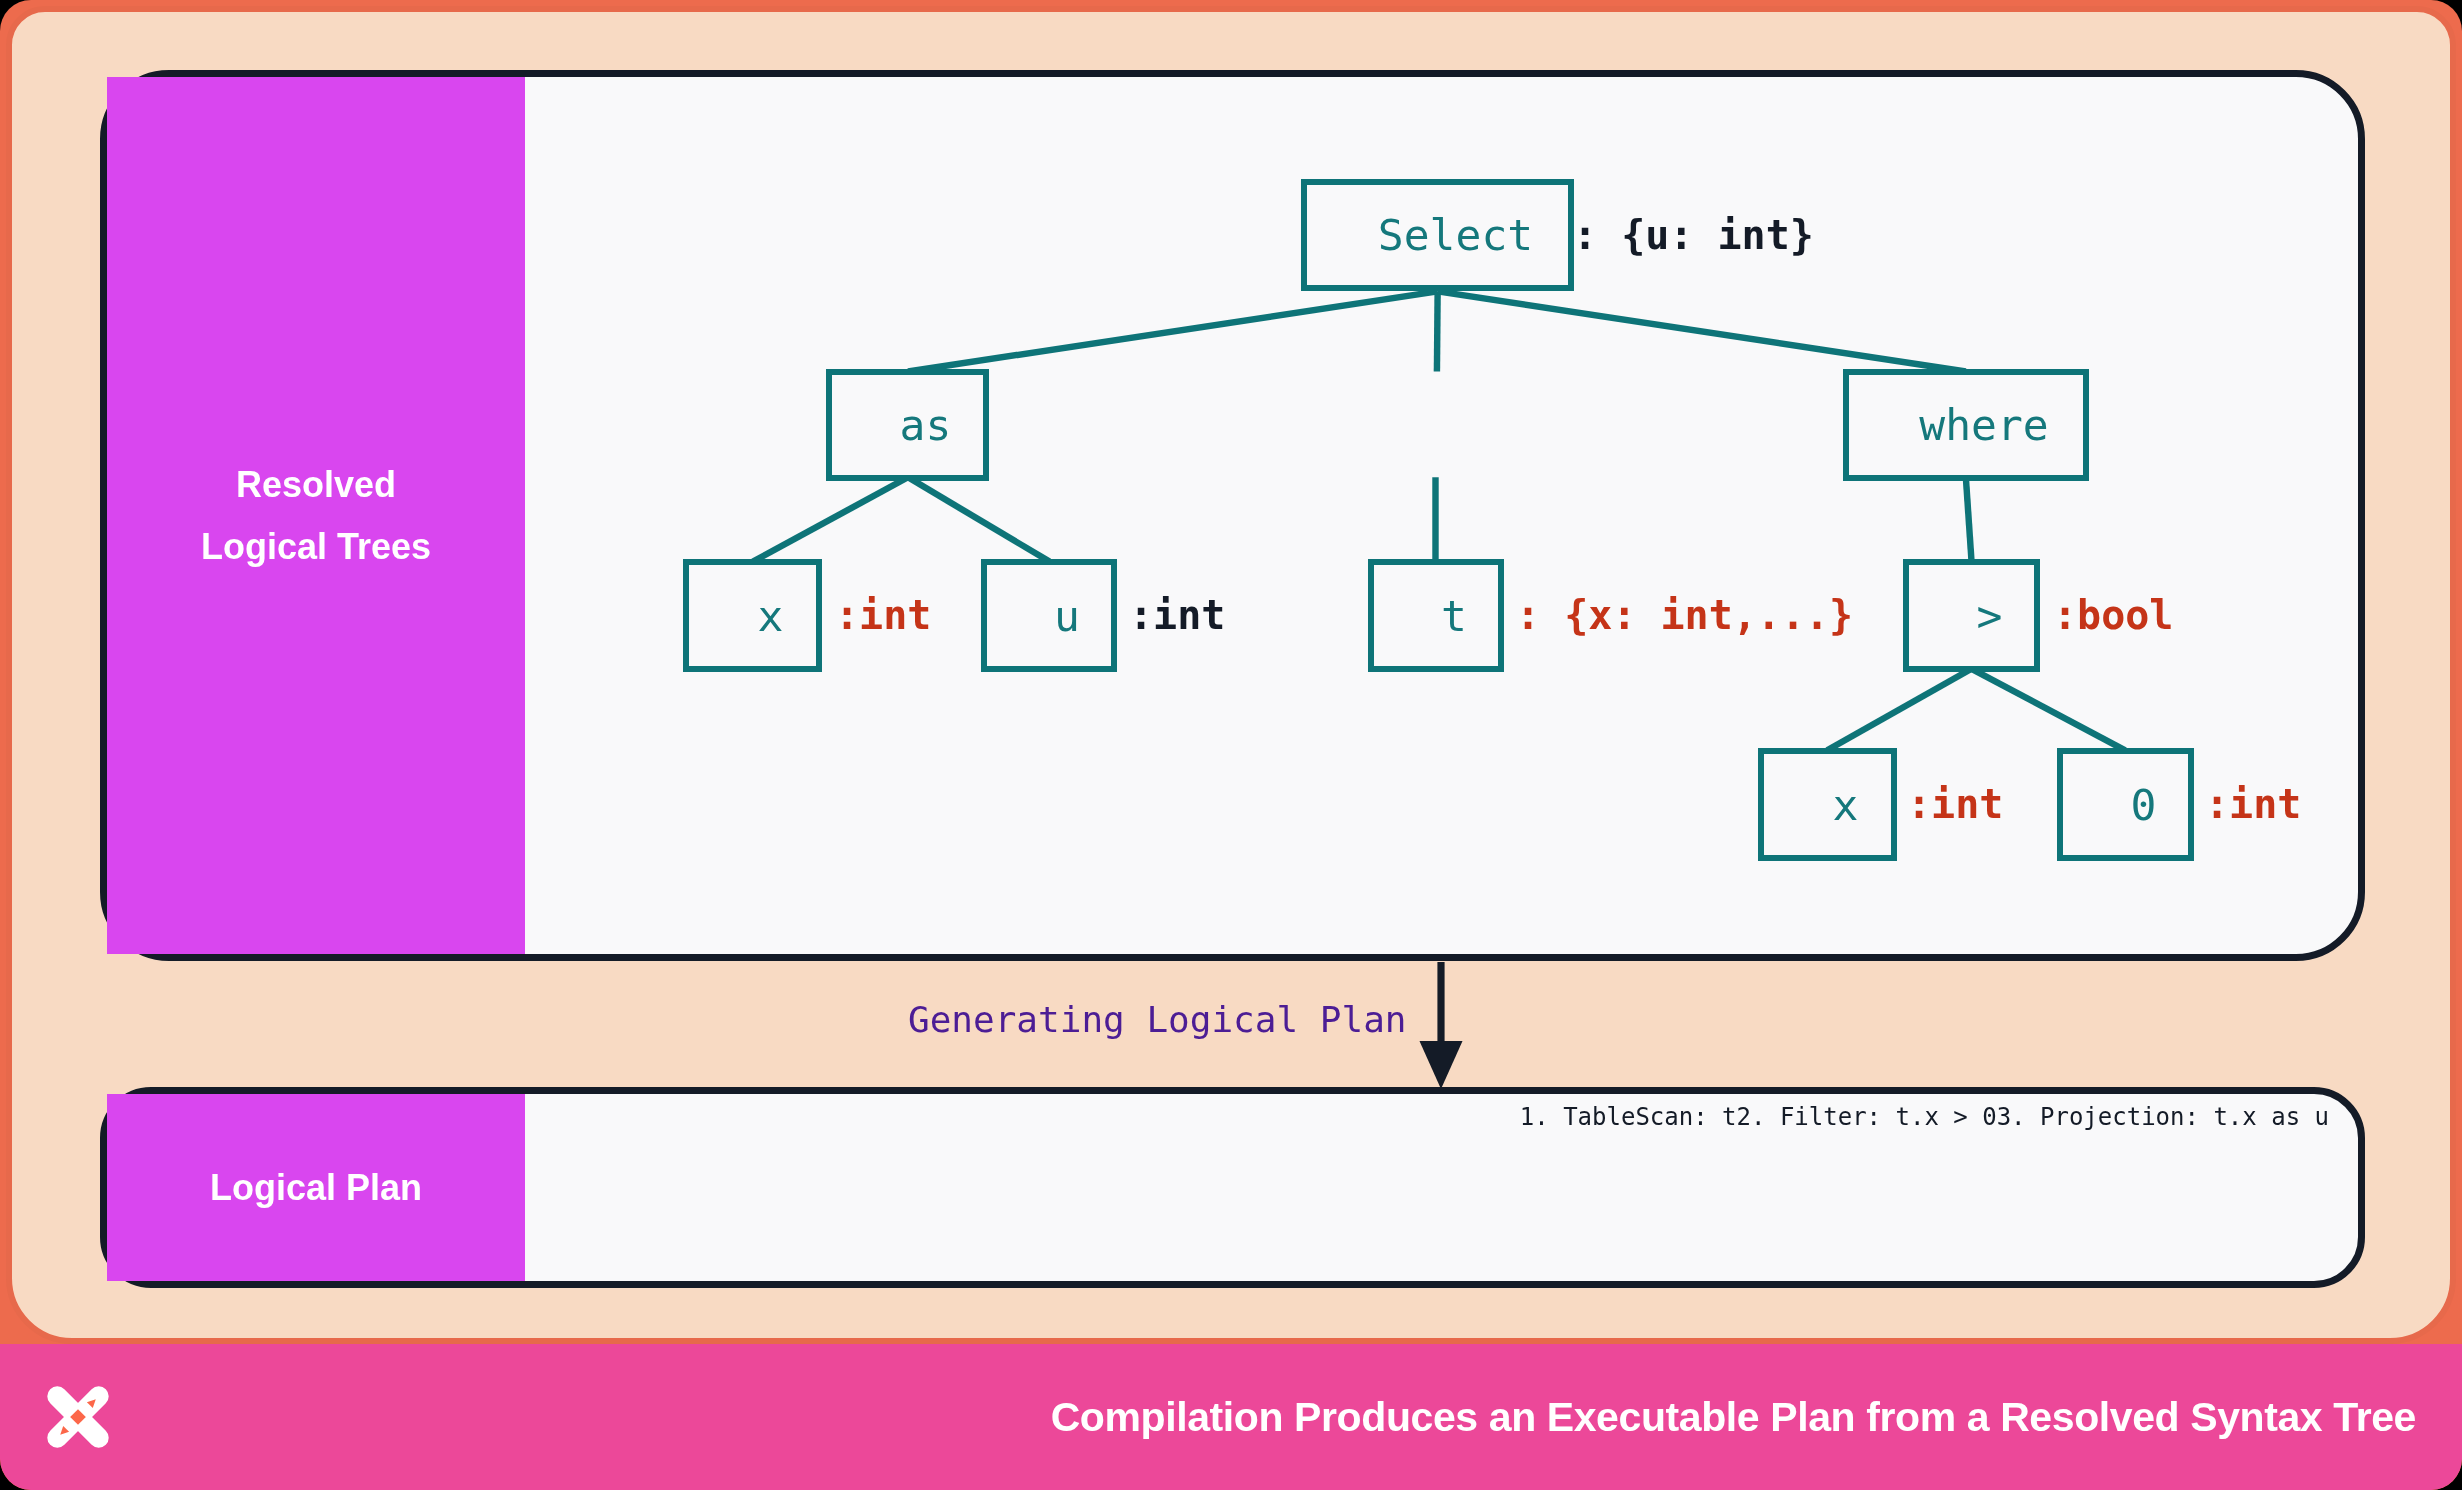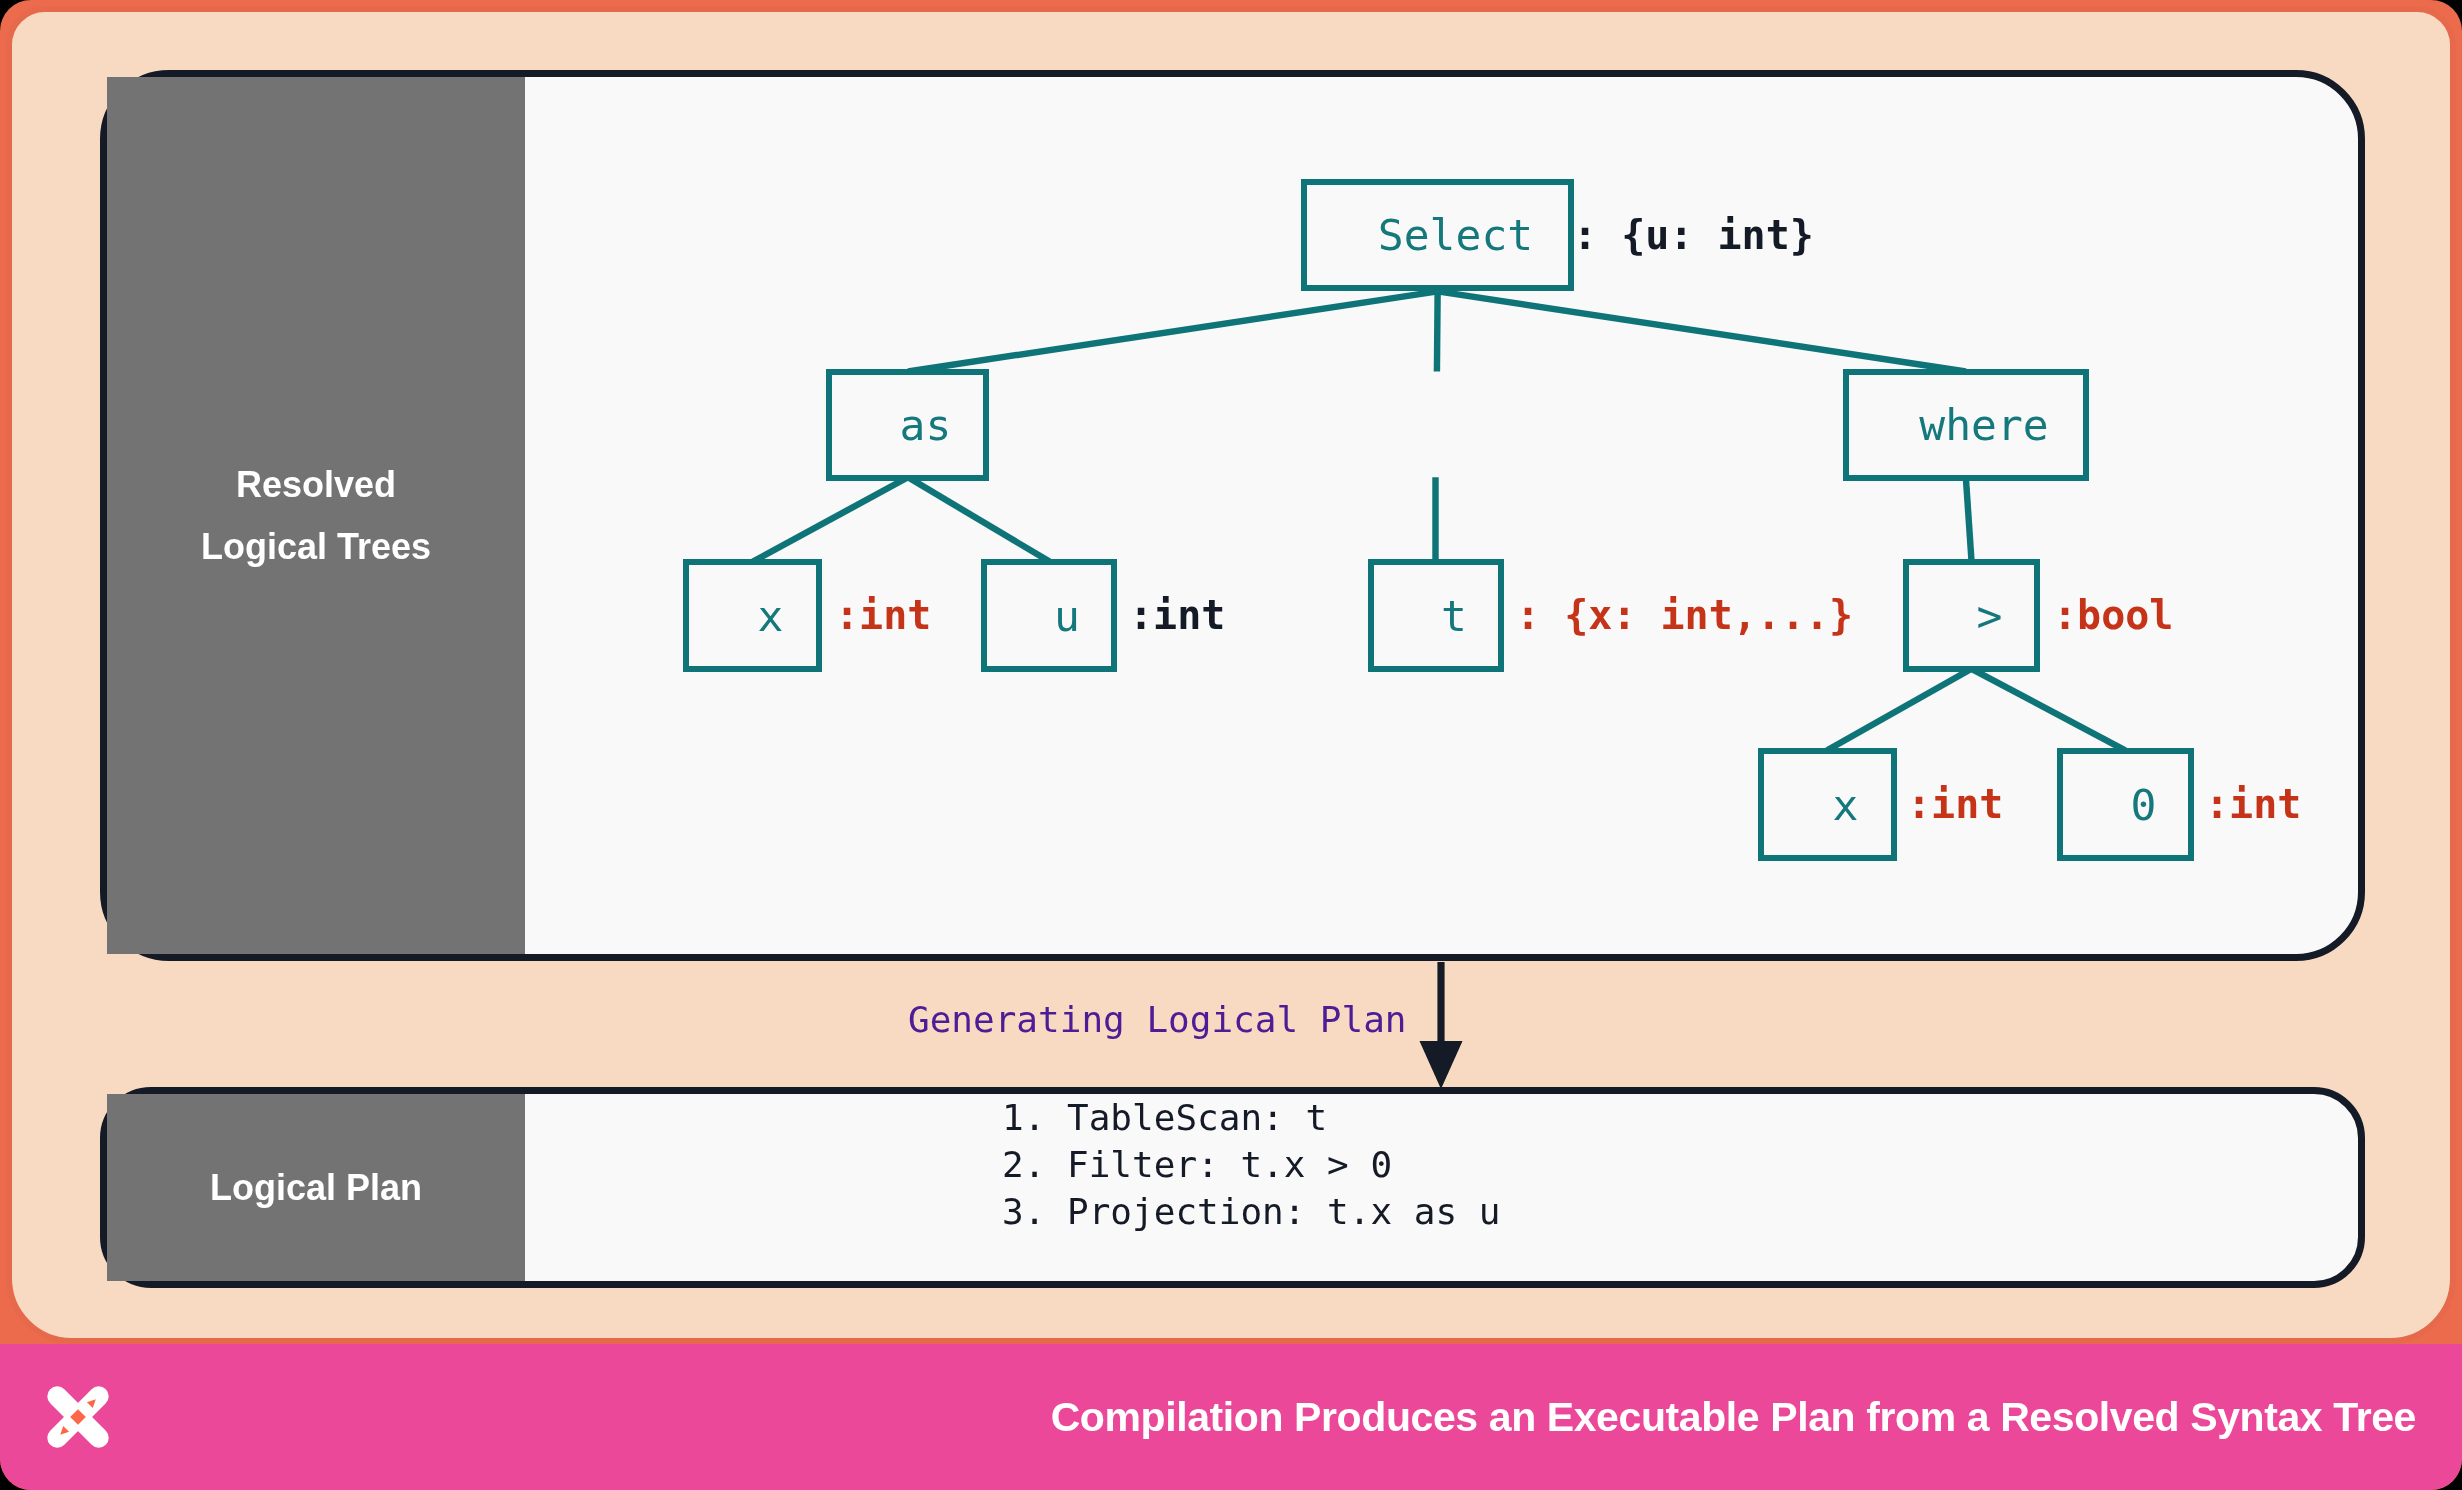--- a/index.html
+++ b/index.html
@@ -16,21 +16,21 @@
   }
   
   .panel{
     position:absolute; left:100px; width:2251px;
     background:#F9F9FA; border:7.1px solid #141B27; box-sizing:content-box;
   }
   .panel.top{ top:70px; height:877px; border-radius:69px; }
   .panel.bottom{ top:1087px; height:187px; border-radius:51px; }
   .sidebar{
     position:absolute; left:0; top:0; bottom:0; width:418px;
-    background:#737373; display:flex; align-items:center; justify-content:center;
+    background:#d946ef; display:flex; align-items:center; justify-content:center;
     text-align:center; color:#FFFFFF; font-weight:700; font-size:36px; line-height:1.72;
   }
   .panel-content{ position:absolute; left:418px; top:0; right:0; bottom:0; }
 
   
   .tree-layer{ position:absolute; left:0; top:0; width:2251px; height:877px; }
   .edges{ position:absolute; left:0; top:0; }
   .node{
     position:absolute; box-sizing:border-box;
     background:#F9F9FA; border:6.4px solid #0E7478;
@@ -48,22 +48,22 @@
   .transition-label{
     position:absolute; left:908px; top:1000px; width:493px; text-align:right;
     font-family:"DejaVu Sans Mono", monospace; font-size:36px; color:#4c1d95;
     height:40px; line-height:40px; white-space:pre;
   }
   .down-arrow{ position:absolute; left:1418px; top:962px; }
 
   
   .plan-list{
     position:absolute; left:477px; top:0; bottom:0; right:29px;
-    display:flex; flex-direction:column; justify-content:flex-start;
-    font-family:"DejaVu Sans Mono", monospace; font-size:36px; line-height:47px;
+    display:flex; flex-direction:row; justify-content:flex-end;
+    font-family:"DejaVu Sans Mono", monospace; font-size:24px; line-height:47px;
     color:#141B27; white-space:pre;
   }
 
   
   .footer{
     position:absolute; left:0; top:1344px; width:2462px; height:146px;
     background:#ec4899; border-radius:0 0 31px 31px;
   }
   .brand{ position:absolute; left:41px; top:36px; width:74px; height:74px; }
   .caption{

